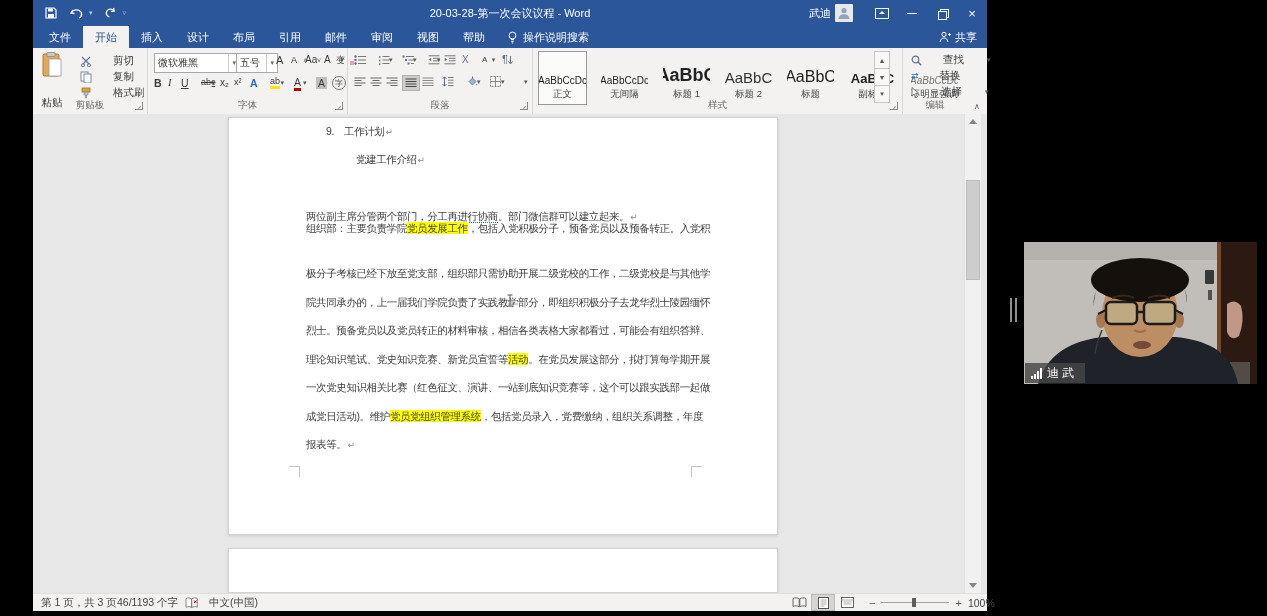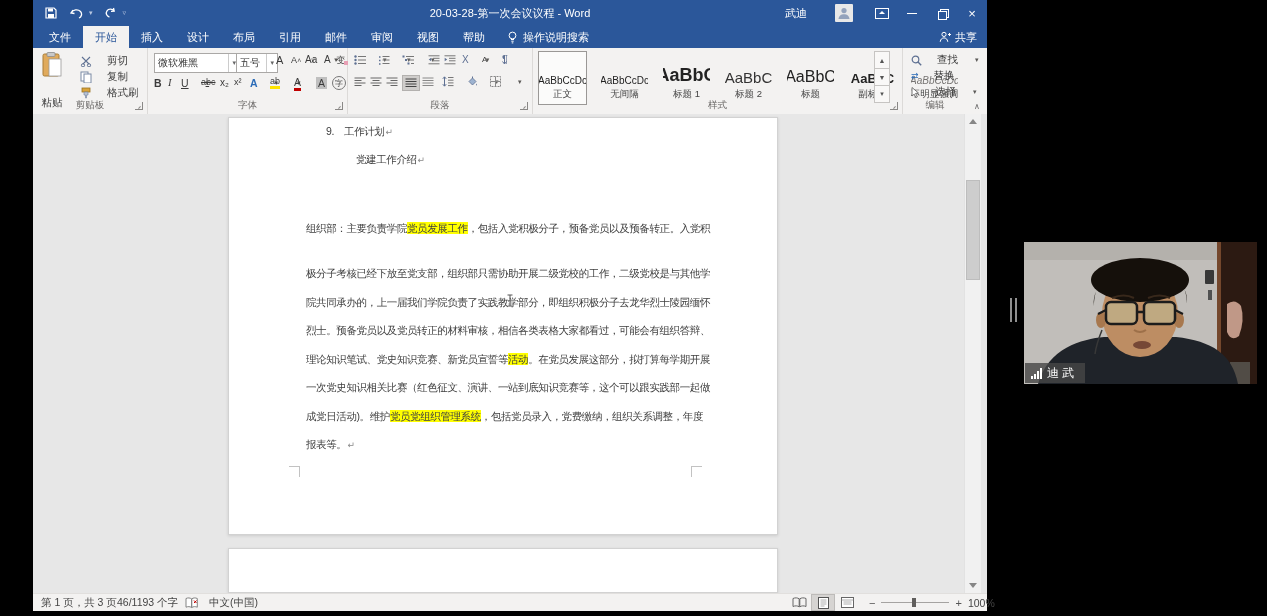--- a/index.html
+++ b/index.html
@@ -7,21 +7,21 @@
   #stage{position:relative;width:1267px;height:616px;background:#000;}
   
   #word-window{position:absolute;left:33px;top:0;width:954px;height:498px;background:#f0abfc;}
   
   #titlebar{position:absolute;left:0;top:0;width:100%;height:26px;background:#2b579a;color:#fff;}
   .qat{position:absolute;left:10px;top:0;height:26px;display:flex;align-items:center;gap:9px;}
   .qat .qbtn{display:flex;align-items:center;justify-content:center;width:16px;height:16px;}
   .dd-lite{color:#b9c7e2;font-size:7px;margin-left:-4px;}
   #win-title{position:absolute;left:0;top:0;width:100%;height:26px;line-height:26px;text-align:center;font-size:11px;color:#fff;}
   .tb-right{position:absolute;right:0;top:0;height:26px;display:flex;align-items:center;}
-  #user-name{font-size:11px;margin-right:28px;}
+  #user-name{font-size:11px;margin-right:4px;}
   #avatar{width:18px;height:18px;background:#e8e8e8;border-radius:1px;display:flex;align-items:center;justify-content:center;margin-right:14px;}
   .winbtn{width:30px;height:26px;display:flex;align-items:center;justify-content:center;}
   .min-bar{width:10px;height:1px;background:#fff;}
   .restore-ic{position:relative;width:9px;height:9px;}
   .restore-ic div{position:absolute;border:1px solid #fff;width:7px;height:7px;}
   .restore-ic .r1{left:2px;top:0;}
   .restore-ic .r2{left:0;top:2px;background:#2b579a;}
   .close-x{font-size:13px;line-height:13px;}
   .rdo-ic{width:12px;height:9px;border:1px solid #fff;position:relative;}
   .rdo-ic:after{content:"";position:absolute;left:3px;top:2px;border-left:3px solid transparent;border-right:3px solid transparent;border-bottom:3px solid #fff;}
@@ -31,21 +31,21 @@
   .rtab{padding:0 12px;line-height:22px;font-size:11px;color:#fff;white-space:nowrap;}
   .rtab.active{background:#f3f2f1;color:#2b579a;}
   #tellme{display:flex;align-items:center;gap:5px;margin-left:10px;color:#fff;font-size:11px;white-space:nowrap;}
   #share-btn{position:absolute;right:10px;top:0;height:22px;display:flex;align-items:center;gap:4px;color:#fff;font-size:11px;}
   
   #ribbon{position:absolute;left:0;top:48px;width:100%;height:66px;background:#f3f2f1;border-bottom:1px solid #d8d6d4;font-size:10.5px;color:#3b3b3b;}
   .rgroup{position:absolute;top:0;height:66px;border-right:1px solid #dcdad8;}
   .glabel{position:absolute;bottom:2px;left:0;width:100%;text-align:center;font-size:9.5px;color:#6a6867;}
   .dlg{position:absolute;right:4px;bottom:4px;width:7px;height:7px;border-right:1px solid #8a8886;border-bottom:1px solid #8a8886;}
   .dlg:after{content:"";position:absolute;right:1px;bottom:1px;width:3px;height:1px;background:#8a8886;transform:rotate(-45deg);}
-  .rbtn{position:absolute;display:flex;align-items:center;gap:15px;white-space:nowrap;}
+  .rbtn{position:absolute;display:flex;align-items:center;gap:21px;white-space:nowrap;}
   .dd:after{content:"▾";font-size:7px;color:#5a5856;margin-left:2px;}
   .combo{position:absolute;height:18px;background:#fff;border:1px solid #aaa8a6;display:flex;align-items:center;font-size:10px;color:#333;padding:0 3px;justify-content:space-between;}
   .combo .caret{font-size:7px;color:#666;border-left:1px solid #ccc;padding-left:3px;height:100%;display:flex;align-items:center;}
   .ulbar{border-bottom:3px solid #ffe400;}
   .rdbar{border-bottom:3px solid #c00000;}
   .selbtn{background:#cfcdcb;border:1px solid #b3b1af;}
   .style-item{width:47px;height:52px;margin:1px 12px 0 1px;display:flex;flex-direction:column;align-items:center;justify-content:flex-end;overflow:hidden;border:1px solid transparent;}
   .style-item.selected{border:1px solid #9a9896;background:#fbfbfa;}
   .st-sample{height:32px;display:flex;align-items:flex-end;overflow:hidden;white-space:nowrap;}
   .st-name{font-size:9.5px;color:#444;padding:2px 0 3px;white-space:nowrap;}
@@ -442,20 +442,21 @@
       </div>
 
       <div class="collapse-ribbon">∧</div>
     </div>
 
     <div id="docarea">
       <div class="page" id="page1">
         <div id="page1-content" style="position:absolute;left:0;top:0;width:100%;height:100%;">
             <div class="doc-line" style="top: 6px; left: 97px;"><span>9.　工作计划</span><span class="pmark">↵</span></div>
             <div class="doc-line" style="top: 34.45px; left: 127px;"><span>党建工作介绍</span><span class="pmark">↵</span></div>
+            <div class="doc-line" style="top: 91.35px; left: 77px;"><span>两位副主席分管两个部门，</span><span class="ul-blue">分工再进行协商</span><span>。部门微信群可以建立起来。</span><span class="pmark">↵</span></div>
             <div class="doc-line" style="top: 103px; left: 77px;"><span>组织部：主要负责学院</span><span class="hl">党员发展工作</span><span>，包括入党积极分子，预备党员以及预备转正。入党积</span></div>
             <div class="doc-line" style="top: 148.25px; left: 77px;"><span>极分子考核已经下放至党支部，组织部只需协助开展二级党校的工作，二级党校是与其他学</span></div>
             <div class="doc-line" style="top: 176.7px; left: 77px;"><span>院共同承办的，上一届我们学院负责了实践教学部分，即组织积极分子去龙华烈士陵园缅怀</span></div>
             <div class="doc-line" style="top: 205.15px; left: 77px;"><span>烈士。预备党员以及党员转正的材料审核，相信各类表格大家都看过，可能会有组织答辩、</span></div>
             <div class="doc-line" style="top: 233.6px; left: 77px;"><span>理论知识笔试、党史知识竞赛、新党员宣誓等</span><span class="hl">活动</span><span>。在党员发展这部分，拟打算每学期开展</span></div>
             <div class="doc-line" style="top: 262.05px; left: 77px;"><span>一次党史知识相关比赛（红色征文、演讲、一站到底知识竞赛等，这个可以跟实践部一起做</span></div>
             <div class="doc-line" style="top: 290.5px; left: 77px;"><span>成党日活动)。维护</span><span class="hl">党员党组织管理系统</span><span>，包括党员录入，党费缴纳，组织关系调整，年度</span></div>
             <div class="doc-line" style="top: 318.95px; left: 77px;"><span>报表等。</span><span class="pmark">↵</span></div>
           </div>
         <div class="cropmark" id="crop-left"></div>

